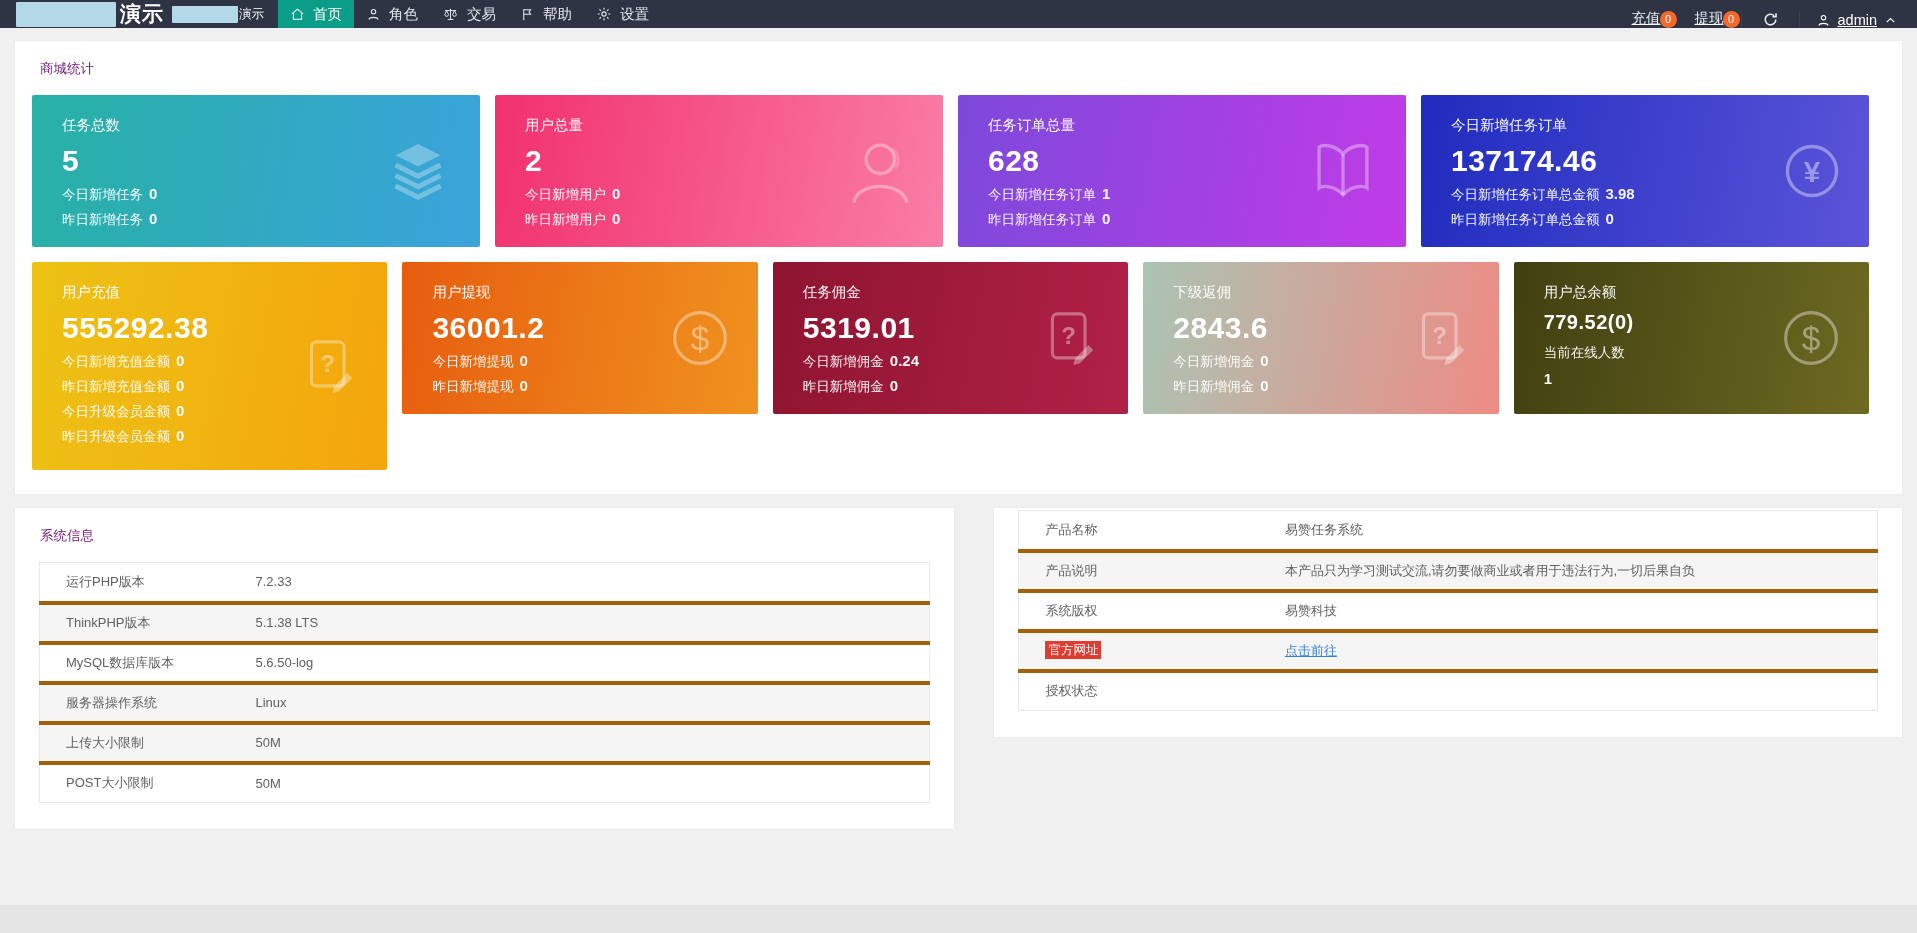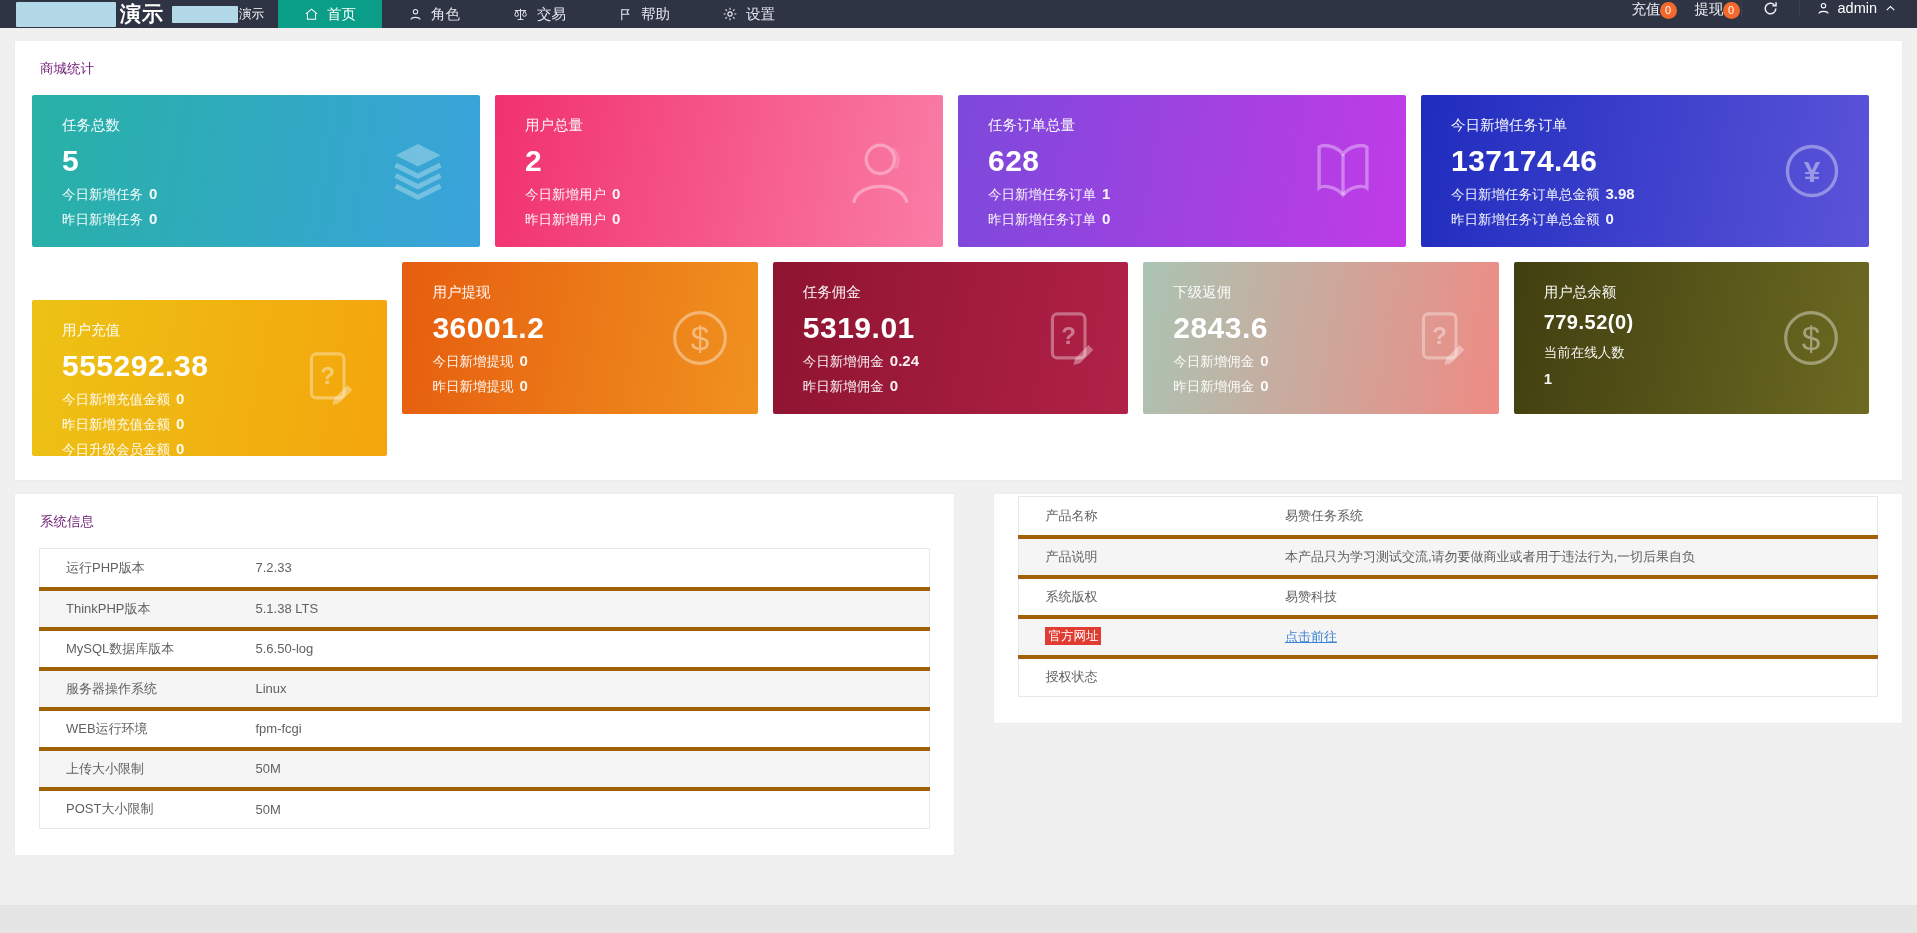--- a/index.html
+++ b/index.html
@@ -13,38 +13,38 @@
 
   
   .navbar { height:28px; background:#2f3444; display:flex; align-items:stretch; color:#fff; }
   .logo { display:flex; align-items:center; padding:0 14px 0 16px; min-width:205px; }
   .redact { background:#b3d9e8; display:inline-block; border-radius:1px; }
   .redact.big { width:100px; height:25px; margin-right:4px; }
   .redact.small { width:66px; height:17px; margin-left:8px; margin-right:1px; }
   .logo-text { font-size:21px; font-weight:bold; letter-spacing:1px; }
   .logo-text-small { font-size:12.5px; }
   .nav-menu { display:flex; align-items:stretch; }
-  .nav-item { display:flex; align-items:center; gap:8px; padding:0 26px; font-size:14.5px; color:#e4e7ee; cursor:pointer; }
+  .nav-item { display:flex; align-items:center; gap:8px; padding:0 12px; font-size:14.5px; color:#e4e7ee; cursor:pointer; }
   .nav-item.active { background:#0a9d87; color:#fff; }
   .nav-ico { display:flex; align-items:center; }
-  .nav-right { margin-left:auto; display:flex; align-items:flex-start; }
+  .nav-right { margin-left:auto; display:flex; align-items:flex-end;text-decoration:underline; }
   .nav-act { position:relative; display:flex; align-items:center; padding:0 17px; font-size:14.5px; cursor:pointer; color:#eceef3; }
   .badge { position:absolute; top:2px; right:1px; background:#f5682c; color:#fff; font-size:11px;
            min-width:17px; height:17px; line-height:17px; text-align:center; border-radius:9px; padding:0 2px; }
   .refresh-btn { border-left:1px solid rgba(255,255,255,.06); border-right:1px solid rgba(255,255,255,.06); padding:0 20px; }
   .user-menu { display:flex; align-items:center; gap:7px; padding:0 20px 0 16px; font-size:14.5px; cursor:pointer; }
 
   
   .panel { background:#fff; margin:12px 14px 12px 14px; border:1px solid #ececec; }
   .panel-title { font-size:13.5px; color:#701a75; padding:19px 25px 15px 25px; }
   .cards { padding:2px 33px 24px 17px; }
   .cards-row { display:flex; gap:15px; align-items:flex-start; }
   .cards-row + .cards-row { margin-top:15px; }
   .stat-card { flex:1; position:relative; color:#fff; height:152px; padding:21px 30px; border-radius:2px; overflow:hidden; }
-  .stat-card.tall { height:156px;margin-top:38px; }
+  .stat-card.tall { height:208px; }
   .card-title { font-size:14.5px; color:rgba(255,255,255,.96); margin-bottom:9px; }
   .card-value { font-size:30px; font-weight:bold; letter-spacing:.5px; margin-bottom:7px; }
   .sm-val .card-value { font-size:20px; margin-bottom:10px; }
   .card-detail { font-size:13.5px; margin-top:6px; color:rgba(255,255,255,.94); }
   .sm-val .card-detail { margin-top:8px; }
   .card-detail b { font-size:15px; margin-left:6px; }
   .card-icon { position:absolute; right:26px; top:50%; transform:translateY(-50%); line-height:0; }
 
   
   .bottom { display:flex; gap:38px; margin:0 14px; align-items:flex-start; }
@@ -276,24 +276,20 @@
             <td class="val">5.1.38 LTS</td>
           </tr>
           <tr>
             <td class="lbl">MySQL数据库版本</td>
             <td class="val">5.6.50-log</td>
           </tr>
           <tr class="even">
             <td class="lbl">服务器操作系统</td>
             <td class="val">Linux</td>
           </tr>
-          <tr>
-            <td class="lbl">WEB运行环境</td>
-            <td class="val">fpm-fcgi</td>
-          </tr>
           <tr class="even">
             <td class="lbl">上传大小限制</td>
             <td class="val">50M</td>
           </tr>
           <tr>
             <td class="lbl">POST大小限制</td>
             <td class="val">50M</td>
           </tr>
         </tbody>
       </table>

